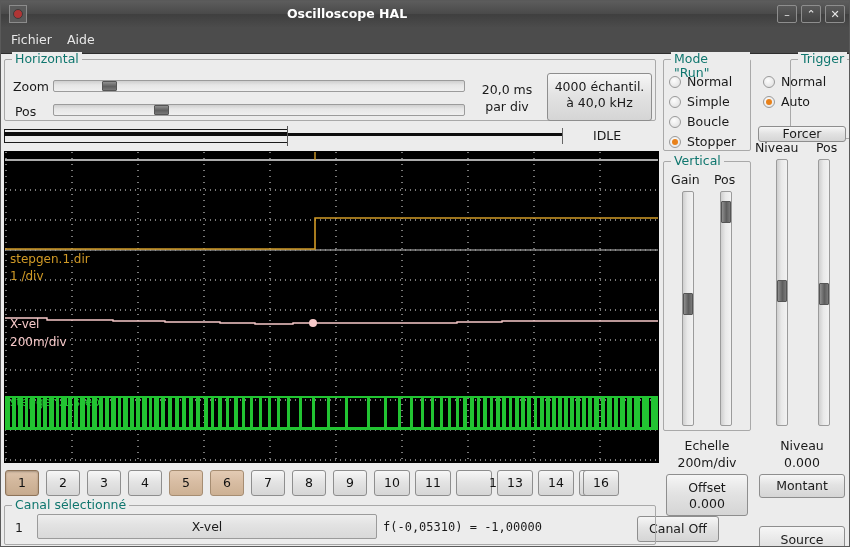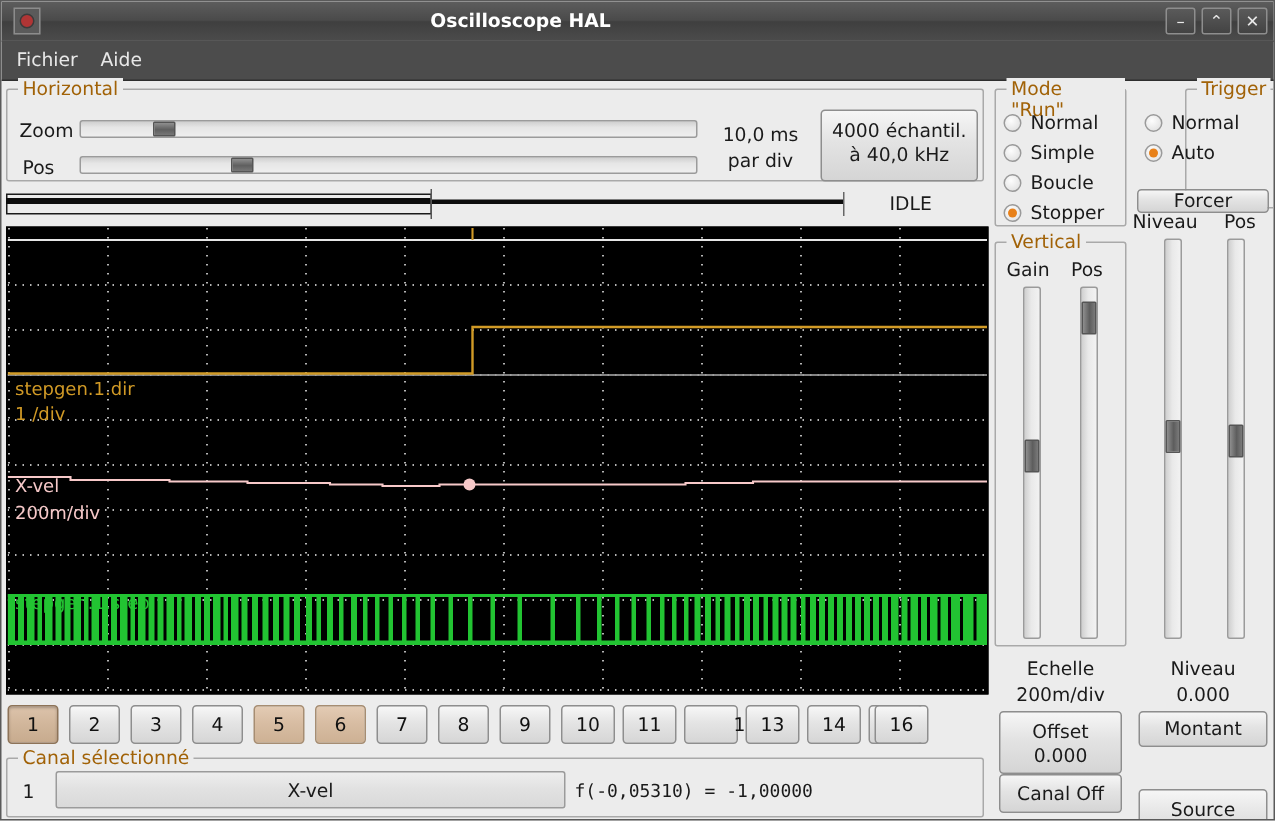--- a/index.html
+++ b/index.html
@@ -29,21 +29,21 @@
 
   
   .menubar{position:absolute;left:0;top:26px;width:850px;height:26px;
     background:#4c4c4c;border-bottom:1px solid #2e2e2e;}
   .menuitem{position:absolute;top:0;height:26px;line-height:26px;color:#e8e8e8;font-size:12.5px;}
   #mi0{left:10px;} #mi1{left:66px;}
 
   
   .group{position:absolute;box-sizing:border-box;border:1px solid #a9a9a9;border-radius:2px;}
   .group > .legend{position:absolute;top:-8px;left:7px;background:#ececec;padding:0 3px;
-    font-size:12.5px;color:#a16207;line-height:14px;}
+    font-size:12.5px;color:#0f766e;line-height:14px;}
 
   
   .lbl{position:absolute;font-size:12.5px;color:#1a1a1a;}
   .hslider{position:absolute;height:12px;box-sizing:border-box;
     border:1px solid #9b9b9b;border-radius:2px;
     background:linear-gradient(to bottom,#cfcfcf,#e6e6e6 40%,#efefef);}
   .hthumb{position:absolute;top:0px;width:15px;height:10px;border:1px solid #555;
     border-radius:1px;box-sizing:border-box;
     background:linear-gradient(to bottom,#8f8f8f,#5f5f5f 55%,#777);}
 
@@ -124,21 +124,21 @@
   <div class="hslider" style="left:52px;top:79px;width:412px;">
     <div class="hthumb" style="left:48px;"></div>
   </div>
 
   <div class="lbl" style="left:14px;top:103px;">Pos</div>
   <div class="hslider" style="left:52px;top:103px;width:412px;">
     <div class="hthumb" style="left:100px;"></div>
   </div>
 
   <div class="lbl ctr" style="left:474px;top:80px;width:64px;line-height:17px;">
-    <div>10,0 ms</div>
+    <div>20,0 ms</div>
     <div>par div</div>
   </div>
 
   <div class="btn two" style="left:546px;top:72px;width:105px;height:48px;">
     <div>4000 échantil.</div>
     <div>à 40,0 kHz</div>
   </div>
 
   <div class="rangebar">
     <svg width="655" height="20" viewBox="0 0 655 20">
@@ -321,21 +321,21 @@
   </div>
 
   <div class="lbl ctr" style="left:662px;top:436px;width:88px;line-height:17px;">
     <div>Echelle</div>
     <div>200m/div</div>
   </div>
   <div class="btn two" style="left:665px;top:473px;width:82px;height:42px;">
     <div>Offset</div>
     <div>0.000</div>
   </div>
-  <div class="btn one" style="left:665px;top:515px;width:82px;height:26px;">Canal Off</div>
+  <div class="btn one" style="left:636px;top:515px;width:82px;height:26px;">Canal Off</div>
 
   <div class="group" style="left:756px;top:58px;width:104px;height:80px;margin-left:33px;">
     <div class="legend">Trigger</div>
   </div>
   <div class="radio" style="left:762px;top:73px;">
     <div class="dot"></div>
     <span class="t">Normal</span>
   </div>
   <div class="radio on" style="left:762px;top:93px;">
     <div class="dot"></div>

